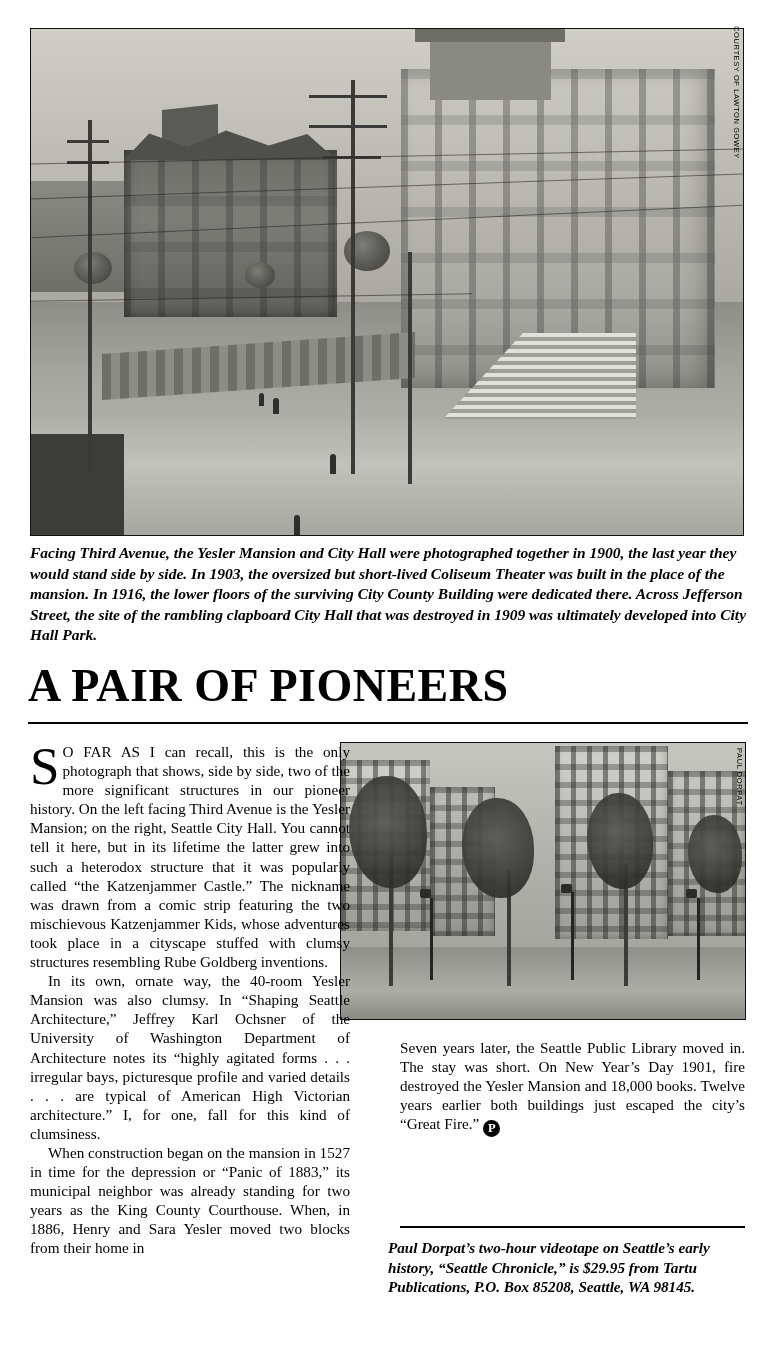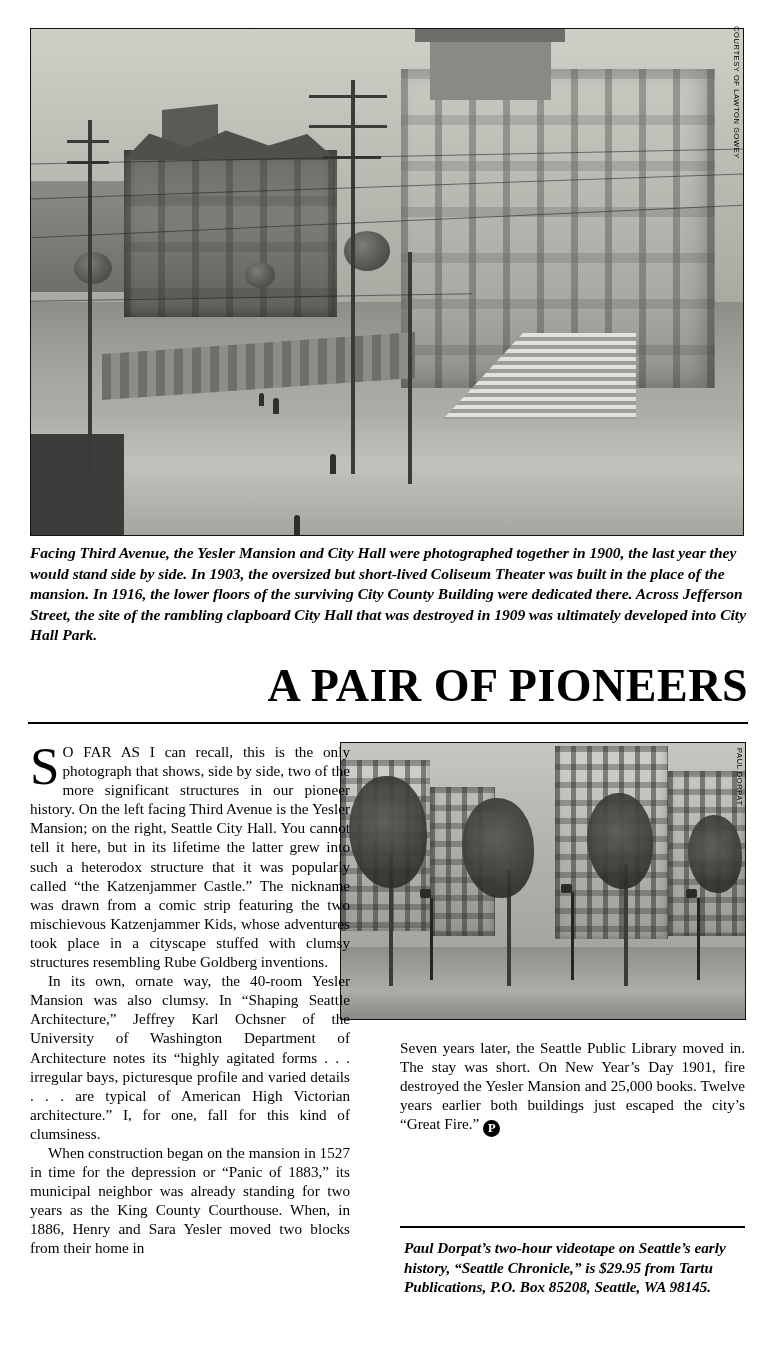--- a/index.html
+++ b/index.html
@@ -157,21 +157,20 @@
   .headline {
     position: absolute;
     left: 28px;
     top: 660px;
     width: 720px;
     font-family: "Liberation Serif", serif;
     font-weight: bold;
     font-size: 46px;
     letter-spacing: .5px;
     line-height: 52px;
-    text-align: right;
   }
   .rule {
     position:absolute;
     left: 28px;
     top: 722px;
     width: 720px;
     height: 2px;
     background: #000;
   }
 
@@ -262,21 +261,21 @@
     top: 4px;
     white-space: nowrap;
     font-family:"Liberation Sans", sans-serif;
     font-size: 7.5px;
     letter-spacing:.6px;
   }
 
   
   .footnote {
     position: absolute;
-    left: 404px;
+    left: 388px;
     top: 1238px;
     width: 345px;
     font-style: italic;
     font-weight: bold;
     font-size: 15.2px;
     line-height: 19.6px;
     text-align: left;
   }
   .foot-rule {
     position:absolute;
@@ -397,19 +396,19 @@
     </div>
   </div>
 
   <div class="col col-left">
     <p class="dropcap-para"><span class="dropcap">S</span><span>O FAR AS I can recall, this is the only photograph that shows, side by side, two of the more significant structures in our pioneer history. On the left facing Third Avenue is the Yesler Mansion; on the right, Seattle City Hall. You cannot tell it here, but in its lifetime the latter grew into such a heterodox structure that it was popularly called “the Katzenjammer Castle.” The nickname was drawn from a comic strip featuring the two mischievous Katzenjammer Kids, whose adventures took place in a cityscape stuffed with clumsy structures resembling Rube Goldberg inventions.</span></p>
     <p>In its own, ornate way, the 40-room Yesler Mansion was also clumsy. In “Shaping Seattle Architecture,” Jeffrey Karl Ochsner of the University of Washington Department of Architecture notes its “highly agitated forms . . . irregular bays, picturesque profile and varied details . . . are typical of American High Victorian architecture.” I, for one, fall for this kind of clumsiness.</p>
     <p>When construction began on the mansion in 1527 in time for the depression or “Panic of 1883,” its municipal neighbor was already standing for two years as the King County Courthouse. When, in 1886, Henry and Sara Yesler moved two blocks from their home in</p>
   </div>
 
   <div class="col col-right">
-    <p><span>Seven years later, the Seattle Public Library moved in. The stay was short. On New Year’s Day 1901, fire destroyed the Yesler Mansion and 25,000 books. Twelve years earlier both buildings just escaped the city’s “Great Fire.”</span><span class="endmark">P</span></p>
+    <p><span>Seven years later, the Seattle Public Library moved in. The stay was short. On New Year’s Day 1901, fire destroyed the Yesler Mansion and 18,000 books. Twelve years earlier both buildings just escaped the city’s “Great Fire.”</span><span class="endmark">P</span></p>
   </div>
 
   <div class="foot-rule"></div>
   <div class="footnote">Paul Dorpat’s two-hour videotape on Seattle’s early history, “Seattle Chronicle,” is $29.95 from Tartu Publications, P.O. Box 85208, Seattle, WA 98145.</div>
 
 </div>
 
 </body></html>

